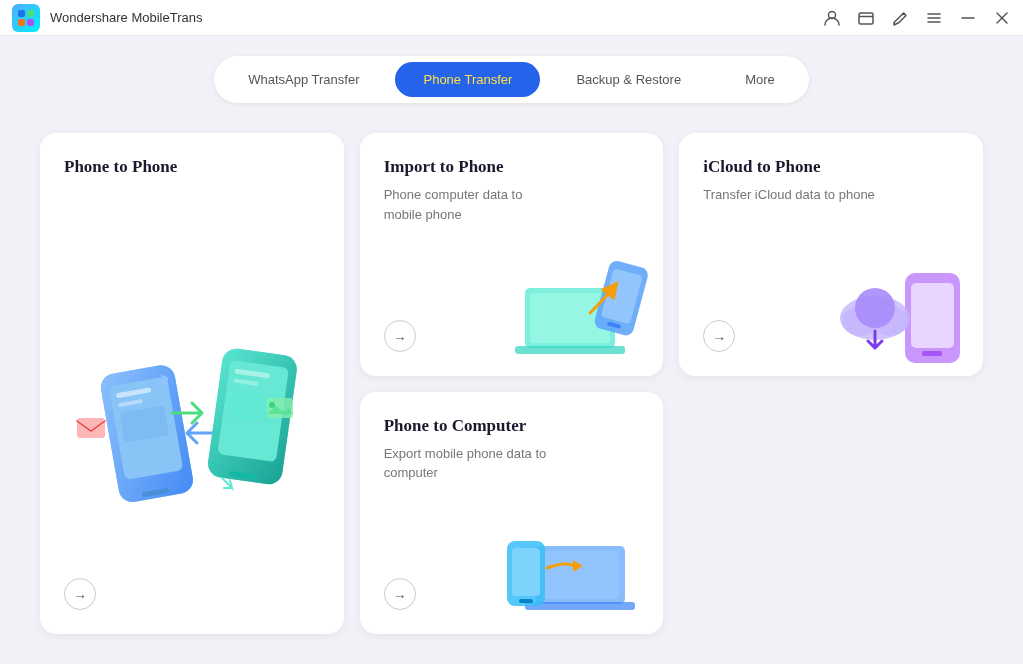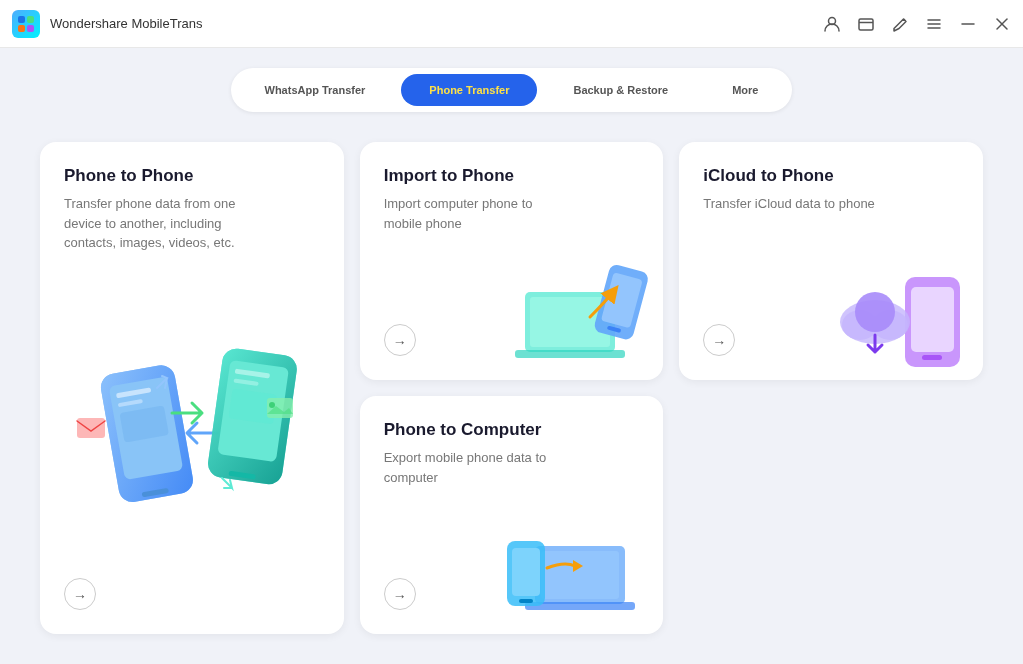--- a/index.html
+++ b/index.html
@@ -9,21 +9,21 @@
       width: 1023px;
       height: 664px;
       overflow: hidden;
       display: flex;
       flex-direction: column;
     }
 
     
     .titlebar {
       background: #ffffff;
-      height: 48px;
+      height: 36px;
       display: flex;
       align-items: center;
       justify-content: space-between;
       padding: 0 12px;
       border-bottom: 1px solid #e8e8e8;
       flex-shrink: 0;
     }
     .titlebar-left {
       display: flex;
       align-items: center;
@@ -75,22 +75,22 @@
       background: #ffffff;
       border-radius: 50px;
       padding: 6px;
       width: fit-content;
       align-self: center;
       box-shadow: 0 1px 4px rgba(0,0,0,0.08);
     }
     .nav-tab {
       padding: 10px 28px;
       border-radius: 50px;
-      font-size: 11px;
-      font-weight: 700;
+      font-size: 13px;
+      font-weight: 400;
       cursor: pointer;
       color: #555;
       border: none;
       background: transparent;
       transition: all 0.2s;
     }
     .nav-tab.active {
       background: #2563eb;
       color: #fde047;
     }
@@ -117,20 +117,21 @@
 
     .card-large {
       grid-row: 1 / 3;
     }
 
     .card-title {
       font-size: 17px;
       font-weight: 700;
       color: #1a1a2e;
       margin-bottom: 8px;
+      font-family: Liberation Serif, serif;
     }
 
     .card-desc {
       font-size: 13px;
       color: #777;
       line-height: 1.5;
       max-width: 180px;
     }
 
     .card-arrow {
@@ -221,21 +222,20 @@
     <button class="nav-tab">WhatsApp Transfer</button>
     <button class="nav-tab active">Phone Transfer</button>
     <button class="nav-tab">Backup &amp; Restore</button>
     <button class="nav-tab">More</button>
   </div>
 
   <div class="cards-grid">
 
     <div class="card card-large" style="min-height: 380px;">
       <div class="card-title">Phone to Phone</div>
-      <div class="card-desc">Transfer phone data from one device to another, including contacts, images, videos, etc.</div>
 
       <div style="flex:1; display:flex; align-items:flex-end; justify-content:center; padding-bottom: 50px;">
         <svg width="240" height="190" viewBox="0 0 240 190">
 
           <g transform="translate(20, 20) rotate(-10, 60, 90)">
             <rect x="20" y="10" width="75" height="130" rx="14" fill="#5ba4f5" opacity="0.9"></rect>
             <rect x="20" y="10" width="75" height="130" rx="14" fill="url(#bluePhone)" opacity="0.8"></rect>
             <rect x="28" y="22" width="59" height="95" rx="6" fill="#89c4f7"></rect>
             <rect x="42" y="132" width="27" height="5" rx="2.5" fill="#4a90d9"></rect>
 
@@ -283,21 +283,21 @@
           </defs>
         </svg>
       </div>
 
       <div class="card-arrow">→</div>
     </div>
 
     <div class="card">
       <div class="small-card-content">
         <div class="card-title">Import to Phone</div>
-        <div class="card-desc">Import computer phone to mobile phone</div>
+        <div class="card-desc">Phone computer data to mobile phone</div>
       </div>
 
       <svg width="140" height="110" viewBox="0 0 140 110" style="position:absolute; right:8px; bottom:8px;">
 
         <rect x="10" y="30" width="90" height="60" rx="5" fill="#5eead4" opacity="0.8"></rect>
         <rect x="15" y="35" width="80" height="50" rx="3" fill="#99f6e4" opacity="0.9"></rect>
         <rect x="0" y="88" width="110" height="8" rx="3" fill="#2dd4bf" opacity="0.7"></rect>
 
         <g transform="translate(80, 5) rotate(15, 25, 40)">
           <rect x="5" y="0" width="40" height="70" rx="8" fill="#60a5fa" opacity="0.9"></rect>

